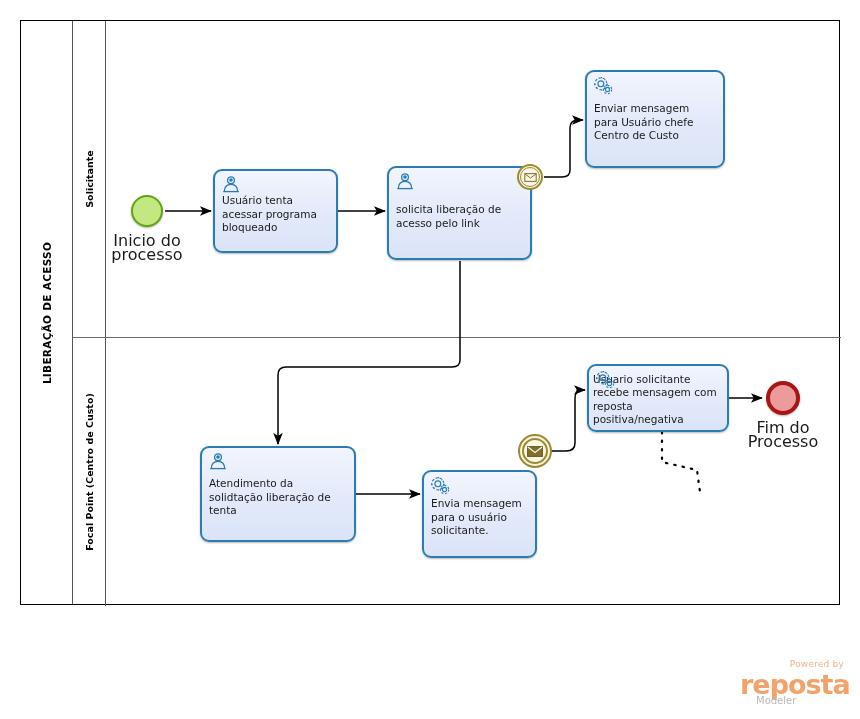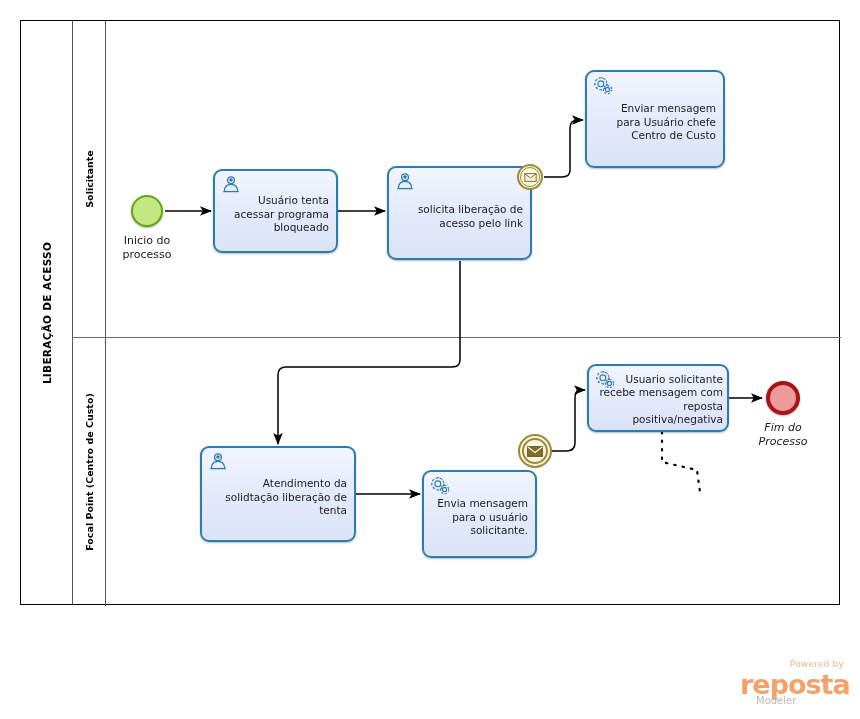--- a/index.html
+++ b/index.html
@@ -26,30 +26,30 @@
   .lane-divider{position:absolute;left:52px;width:768px;height:0;
         border-top:1.4px solid #6b6b6b;}
 
   
   .task{position:absolute;box-sizing:border-box;border-radius:9px;
         border:2px solid #2b7cb0;
         background:linear-gradient(180deg,#f2f5fd 0%,#e2e9fa 55%,#dbe4f7 100%);
         box-shadow:0 1px 2px rgba(0,0,0,.28);
         display:flex;align-items:center;justify-content:center;}
   .task .lbl{font-size:10.5px;line-height:13.5px;color:#1b1b1b;
-        text-align:right;padding:0 7px;margin-top:7px;}
+        text-align:left;padding:0 7px;margin-top:7px;}
   .task .marker{position:absolute;left:6px;top:4px;width:20px;height:18px;}
 
   
   .ev{position:absolute;border-radius:50%;box-sizing:border-box;}
   .ev-start{background:#c3e882;border:2.4px solid #62a415;
         box-shadow:0 1px 2px rgba(0,0,0,.3);}
   .ev-end{background:#ec9a9a;border:4px solid #a81515;
         box-shadow:0 1px 2px rgba(0,0,0,.3);}
-  .ev-label{position:absolute;text-align:center;font-size:11px;
+  .ev-label{position:absolute;text-align:center;font-size:16px;
         line-height:13.5px;color:#1b1b1b;}
 
   .bev{position:absolute;border-radius:50%;box-sizing:border-box;
        background:#faf6e4;border:2px solid #9c8b33;
        display:flex;align-items:center;justify-content:center;}
   .bev .inner{border-radius:50%;box-sizing:border-box;
        border:1.6px solid #9c8b33;background:#faf6e4;
        display:flex;align-items:center;justify-content:center;}
 
   
@@ -219,21 +219,21 @@
           <circle cx="8.2" cy="8.2" r="6.3" stroke-dasharray="2.4 2"></circle>
           <circle cx="15.2" cy="14.2" r="2.2"></circle>
           <circle cx="15.2" cy="14.2" r="4.4" stroke-dasharray="2.2 1.8"></circle>
         </g>
       </svg>
     </span>
     <span class="lbl" style="margin-top:3px;padding:0 4px;">Usuario solicitante recebe mensagem com reposta positiva/negativa</span>
   </div>
 
   <div class="ev ev-end" style="left:766px;top:381px;width:34px;height:34px;"></div>
-  <div class="ev-label" style="left:737px;top:421px;width:92px;font-style:italic;">Fim do<br>Processo</div>
+  <div class="ev-label" style="left:737px;top:421px;width:92px;">Fim do<br>Processo</div>
 
 
   <div class="logo">
     <span class="pw">Powered by</span>
     <span class="bz">reposta</span>
     <span class="md">Modeler</span>
   </div>
 
 </div>
 

